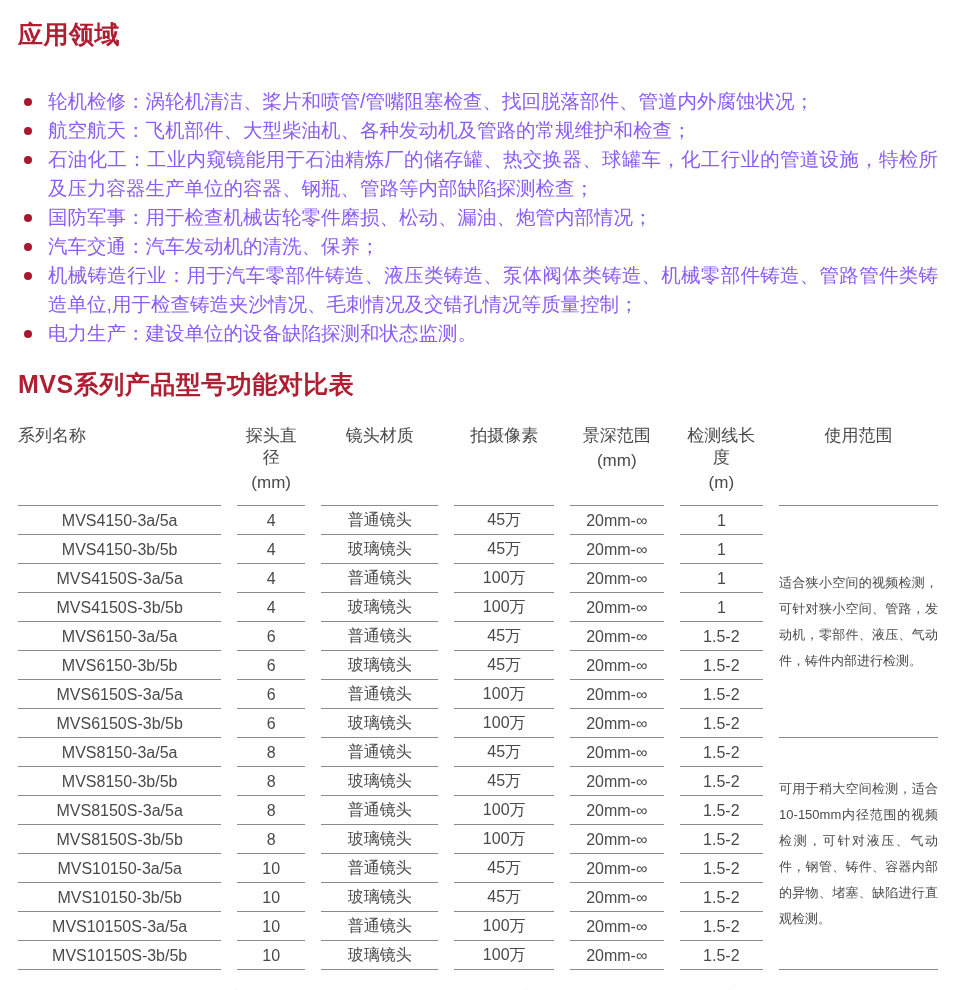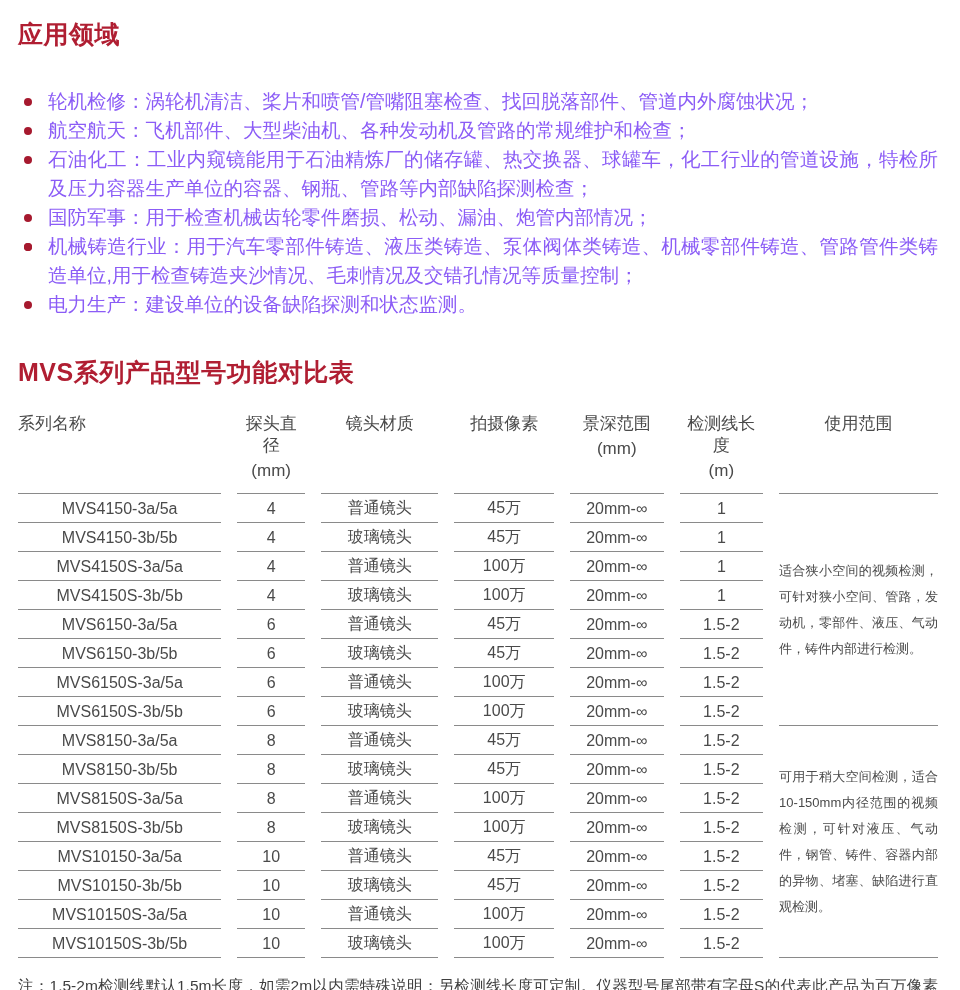--- a/index.html
+++ b/index.html
@@ -18,21 +18,21 @@
     color: #3e3e3e;
   }
   .section-title {
     color: #b01e32;
     font-size: 25px;
     font-weight: bold;
     letter-spacing: 0.5px;
     margin: 4px 0 0 0;
   }
   .title-1 { margin-bottom: 36px; }
-  .title-2 { margin-top: 37px; margin-bottom: 22px; }
+  .title-2 { margin-top: 20px; margin-bottom: 22px; }
 
   ul.apps {
     list-style: none;
     margin: 0;
     padding: 0;
   }
   ul.apps li {
     position: relative;
     padding-left: 30px;
     font-size: 19.5px;
@@ -107,21 +107,21 @@
 
 <div class="page">
 
   <h1 class="section-title title-1">应用领域</h1>
 
   <ul class="apps">
       <li><span class="dot"></span><span>轮机检修：涡轮机清洁、桨片和喷管/管嘴阻塞检查、找回脱落部件、管道内外腐蚀状况；</span></li>
       <li><span class="dot"></span><span>航空航天：飞机部件、大型柴油机、各种发动机及管路的常规维护和检查；</span></li>
       <li><span class="dot"></span><span>石油化工：工业内窥镜能用于石油精炼厂的储存罐、热交换器、球罐车，化工行业的管道设施，特检所及压力容器生产单位的容器、钢瓶、管路等内部缺陷探测检查；</span></li>
       <li><span class="dot"></span><span>国防军事：用于检查机械齿轮零件磨损、松动、漏油、炮管内部情况；</span></li>
-      <li><span class="dot"></span></li>
+      <li><span class="dot"></span><span>汽车交通：汽车发动机的清洗、保养；</span></li>
       <li><span class="dot"></span><span>机械铸造行业：用于汽车零部件铸造、液压类铸造、泵体阀体类铸造、机械零部件铸造、管路管件类铸造单位,用于检查铸造夹沙情况、毛刺情况及交错孔情况等质量控制；</span></li>
       <li><span class="dot"></span><span>电力生产：建设单位的设备缺陷探测和状态监测。</span></li>
     </ul>
 
   <h1 class="section-title title-2">MVS系列产品型号功能对比表</h1>
 
   <table class="compare">
     <colgroup>
       <col style="width:204px">
       <col style="width:68px">

